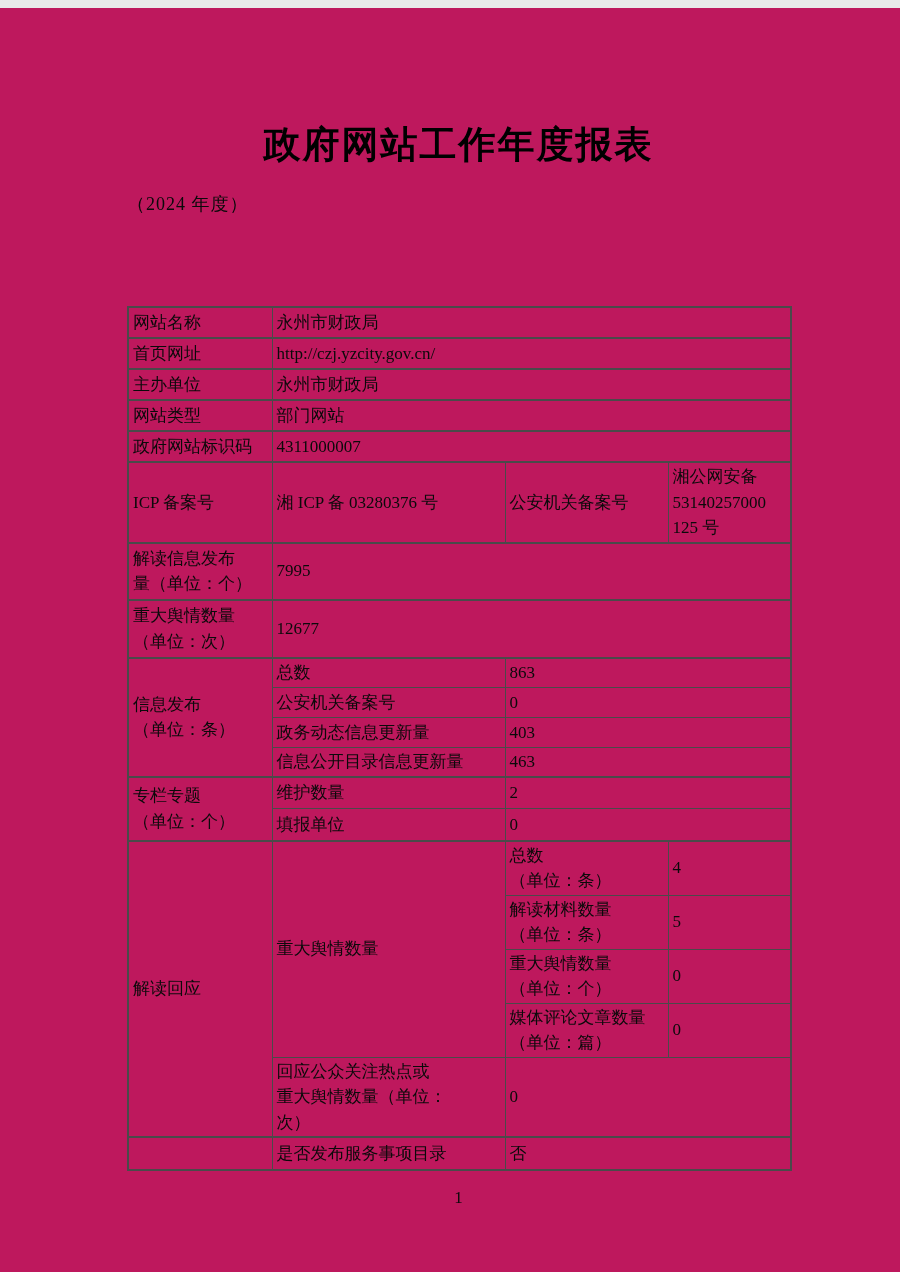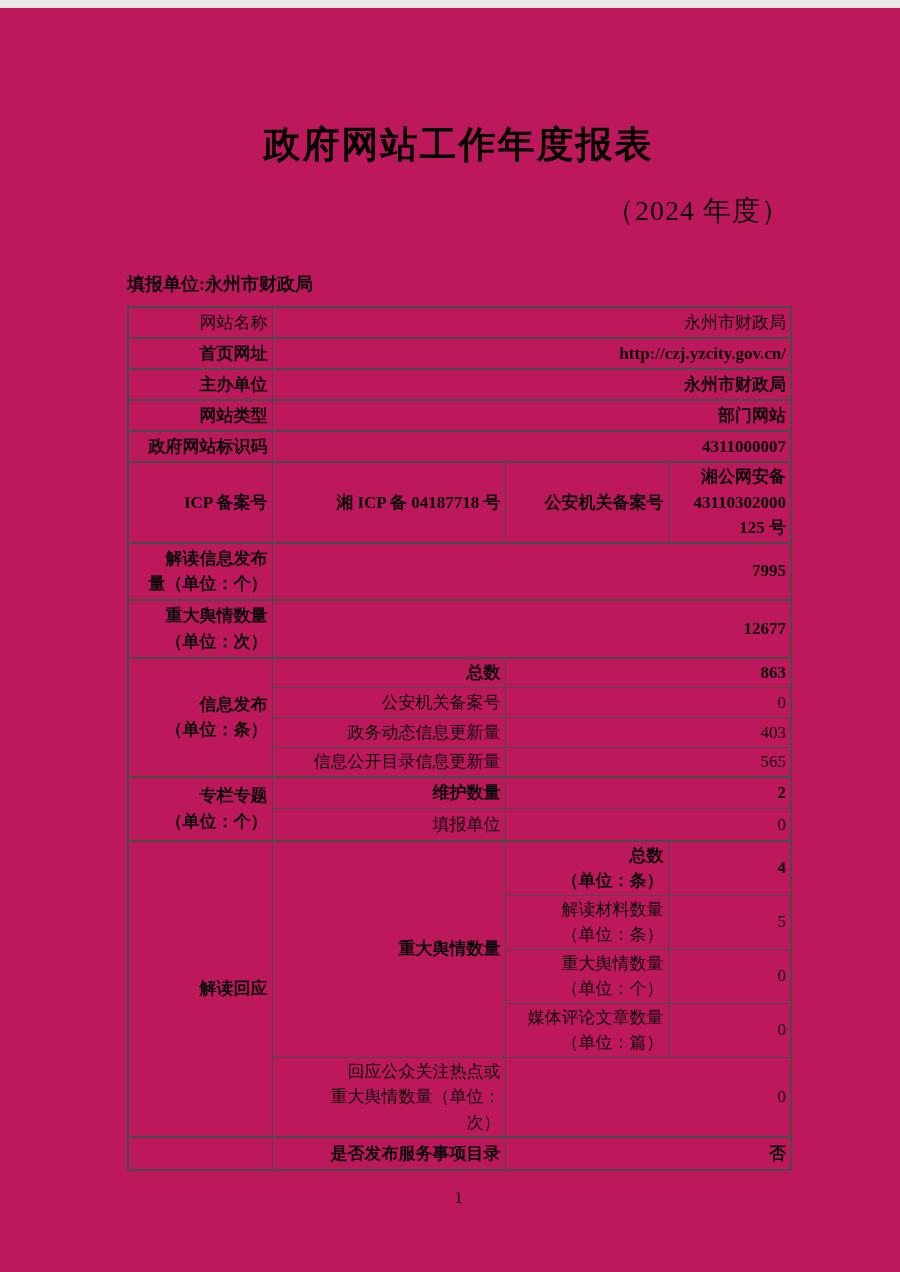--- a/index.html
+++ b/index.html
@@ -14,61 +14,60 @@
   }
   .doc-title{
     position:absolute;left:127px;top:112px;width:663px;
     text-align:center;
     font-family:"Liberation Sans","DejaVu Sans",sans-serif;
     font-size:37px;font-weight:bold;letter-spacing:2px;
     color:#000;
   }
   .doc-subtitle{
     position:absolute;left:127px;top:184px;width:663px;
-    text-align:right;
-    font-size:28px;letter-spacing:1px;
+    text-align:left;
+    font-size:18px;letter-spacing:1px;
   }
   .unit-line{
     position:absolute;left:127px;top:264px;width:663px;
     font-size:18px;font-weight:bold;
   }
   .report-table{
     position:absolute;left:127px;top:298px;
     width:663px;
     border-collapse:collapse;
     table-layout:fixed;
     border:2px solid #4a4a4a;
   }
   .report-table td{
     border:1px solid #4a4a4a;
-    text-align:right;
+    text-align:left;
     vertical-align:middle;
     font-size:17px;
     line-height:1.5;
     padding:1px 4px;
     white-space:pre-line;
     overflow:hidden;
   }
-  tr.gt > td{border-top-width:2px;font-weight:bold;}
+  tr.gt > td{border-top-width:2px;}
   .rh31{height:31px}.rh79{height:79px}.rh57{height:57px}.rh58{height:58px}
   .rh30{height:30px}.rh29{height:29px}.rh32{height:32px}.rh52{height:52px}
   .rh51{height:51px}.rh33{height:33px}
   .page-number{
     position:absolute;left:127px;top:1180px;width:663px;
     text-align:center;font-size:17px;
   }
 </style>
 </head>
 <body>
 
 <div class="sheet">
 
   <div class="doc-title">政府网站工作年度报表</div>
   <div class="doc-subtitle">（2024 年度）</div>
-  <div class="unit-line">填报单位:永州市财政局</div>
 
   <table class="report-table">
     <colgroup>
       <col style="width:144px">
         <col style="width:233px">
         <col style="width:163px">
         <col style="width:123px">
     </colgroup>
     <tbody>
       <tr class="rh31">
@@ -86,24 +85,24 @@
       <tr class="rh31 gt">
         <td>网站类型</td>
         <td colspan="3">部门网站</td>
       </tr>
       <tr class="rh31 gt">
         <td>政府网站标识码</td>
         <td colspan="3">4311000007</td>
       </tr>
       <tr class="rh79 gt">
         <td>ICP 备案号</td>
-        <td>湘 ICP 备 04187718 号</td>
+        <td>湘 ICP 备 03280376 号</td>
         <td>公安机关备案号</td>
         <td>湘公网安备
-43110302000
+53140257000
 125 号</td>
       </tr>
       <tr class="rh57 gt">
         <td>解读信息发布
 量（单位：个）</td>
         <td colspan="3">7995</td>
       </tr>
       <tr class="rh58 gt">
         <td>重大舆情数量
 （单位：次）</td>
@@ -118,21 +117,21 @@
       <tr class="rh30">
         <td>公安机关备案号</td>
         <td colspan="2">0</td>
       </tr>
       <tr class="rh30">
         <td>政务动态信息更新量</td>
         <td colspan="2">403</td>
       </tr>
       <tr class="rh29">
         <td>信息公开目录信息更新量</td>
-        <td colspan="2">565</td>
+        <td colspan="2">463</td>
       </tr>
       <tr class="rh32 gt">
         <td rowspan="2">专栏专题
 （单位：个）</td>
         <td>维护数量</td>
         <td colspan="2">2</td>
       </tr>
       <tr class="rh32">
         <td>填报单位</td>
         <td colspan="2">0</td>

